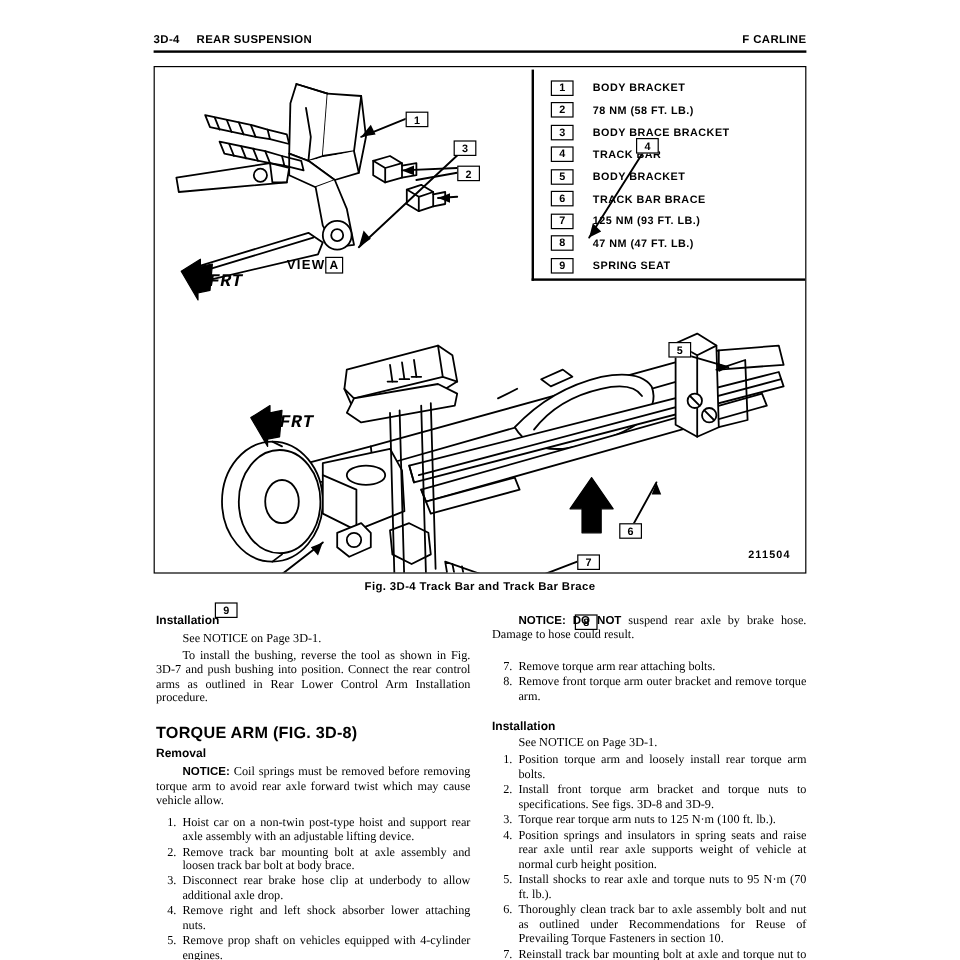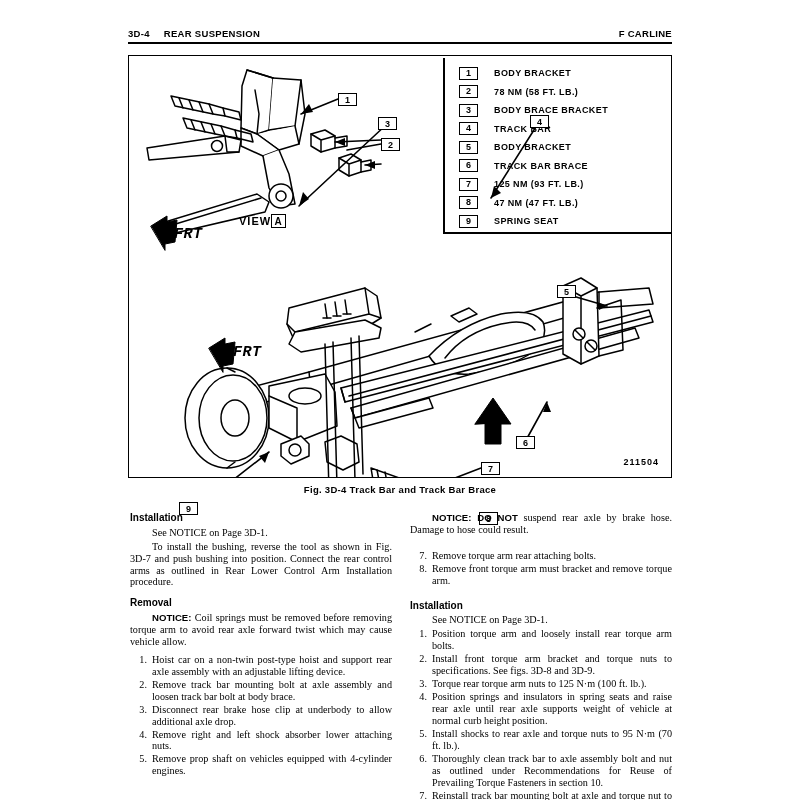--- a/index.html
+++ b/index.html
@@ -469,20 +469,21 @@
   <div class="drawing-number">211504</div>
 </div>
 
 <div class="fig-caption">Fig. 3D-4 Track Bar and Track Bar Brace</div>
 
 <div class="col col-left">
   <h3 class="sec-sub">Installation</h3>
   <p class="para">See NOTICE on Page 3D-1.</p>
   <p class="para block-gap">To install the bushing, reverse the tool as shown in Fig. 3D-7 and push bushing into position. Connect the rear control arms as outlined in Rear Lower Control Arm Installation procedure.</p>
 
+  <h2 class="sec-head">TORQUE ARM (FIG. 3D-8)</h2>
   <h3 class="sec-sub">Removal</h3>
 
   <p class="notice">
     <b>NOTICE:</b><span> Coil springs must be removed before removing torque arm to avoid rear axle forward twist which may cause vehicle allow.</span>
   </p>
 
   <ol class="steps">
     <li>Hoist car on a non-twin post-type hoist and support rear axle assembly with an adjustable lifting device.</li>
     <li>Remove track bar mounting bolt at axle assembly and loosen track bar bolt at body brace.</li>
     <li>Disconnect rear brake hose clip at underbody to allow additional axle drop.</li>
@@ -494,21 +495,21 @@
 
 <div class="col col-right">
   <p class="notice">
     <b>NOTICE: DO NOT</b><span> suspend rear axle by brake hose. Damage to hose could result.</span>
   </p>
 
   <div class="spacer-8"></div>
 
   <ol class="steps start7">
     <li>Remove torque arm rear attaching bolts.</li>
-    <li>Remove front torque arm must bracket and remove torque arm.</li>
+    <li>Remove front torque arm outer bracket and remove torque arm.</li>
   </ol>
 
   <div class="spacer-12"></div>
 
   <h3 class="sec-sub">Installation</h3>
   <p class="para">See NOTICE on Page 3D-1.</p>
 
   <ol class="steps">
     <li>Position torque arm and loosely install rear torque arm bolts.</li>
     <li>Install front torque arm bracket and torque nuts to specifications. See figs. 3D-8 and 3D-9.</li>

